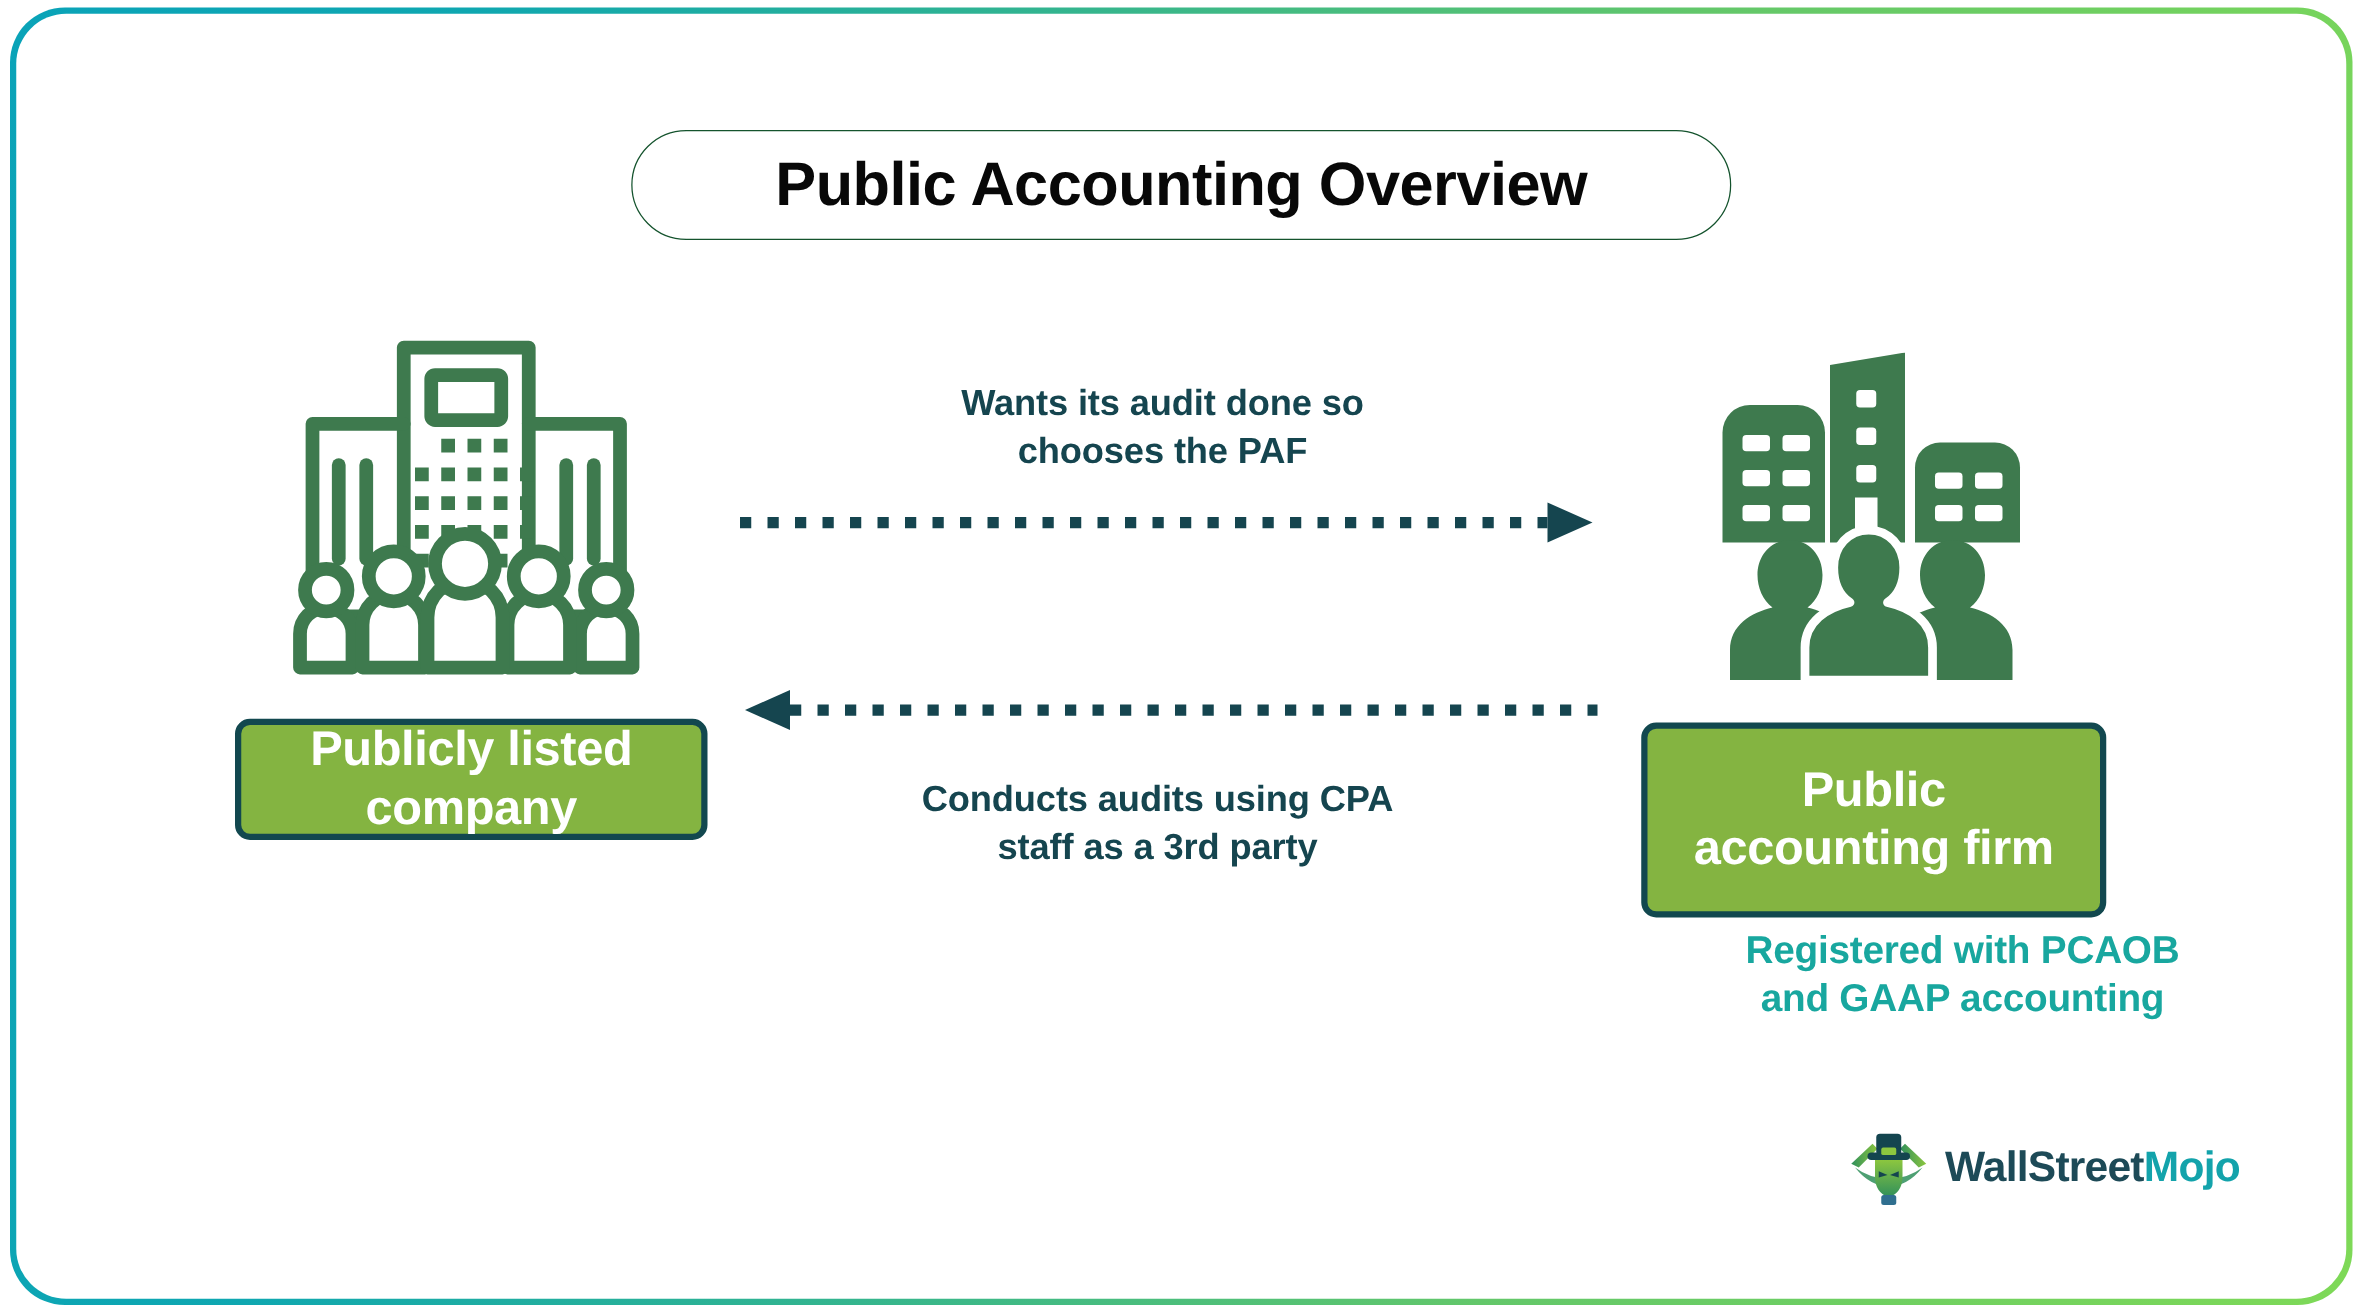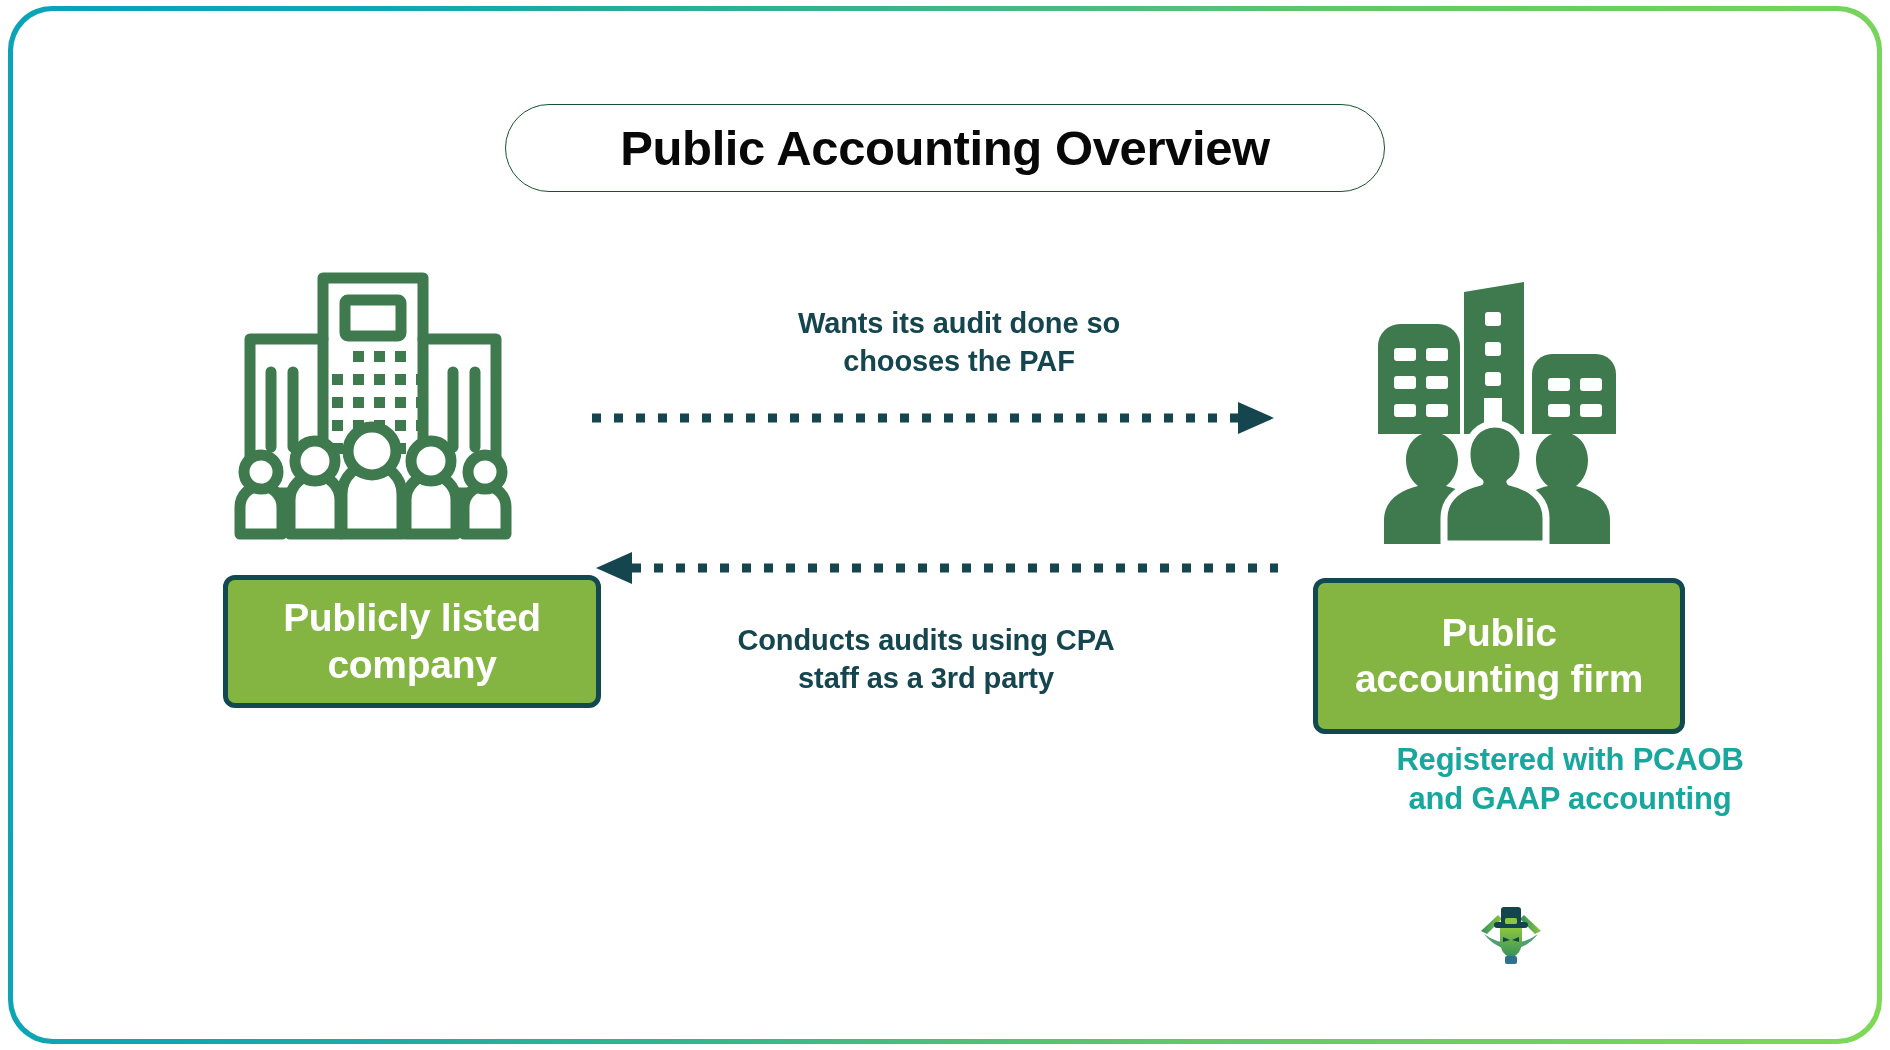--- a/index.html
+++ b/index.html
@@ -74,21 +74,21 @@
     justify-content: center;
     text-align: center;
   }
   .green-box .gb-text {
     color: #ffffff;
     font-size: 39px;
     font-weight: bold;
     line-height: 1.18;
     letter-spacing: -0.3px;
   }
-  #box-left  { left: 188px;  top: 575px; width: 378px; height: 133px; margin-left: 35px; }
+  #box-left  { left: 188px;  top: 575px; width: 378px; height: 97px; }
   #box-right { left: 1313px; top: 578px; width: 372px; height: 156px; }
 
   
   .caption-right {
     position: absolute;
     left: 1348px; top: 740px;
     width: 444px;
     text-align: center;
     color: #18a79f;
     font-size: 31px;
@@ -100,21 +100,21 @@
   
   .arrow-label {
     position: absolute;
     text-align: center;
     color: #15454f;
     font-size: 29px;
     font-weight: bold;
     line-height: 1.3;
     letter-spacing: -0.1px;
   }
-  #label-top    { left: 689px; top: 305px; width: 540px; }
+  #label-top    { left: 660px; top: 305px; width: 540px; }
   #label-bottom { left: 646px; top: 590px; width: 560px; margin-top: 32px; }
 
   
   .arrow-svg { position: absolute; }
   #arrow-top    { left: 590px; top: 398px; width: 690px; height: 40px; }
   #arrow-bottom { left: 590px; top: 548px; width: 690px; height: 40px; }
 
   
   .logo {
     position: absolute;
@@ -314,15 +314,18 @@
         <rect x="27" y="17" width="12" height="6" rx="1.5" fill="#8cc63f"></rect>
 
         <path d="M22 27 h22 v13 q0 13 -11 17 q-11 -4 -11 -17 z" fill="url(#bodyg)"></path>
 
         <path d="M25 36 l7 3 l-7 2 z" fill="#14454f"></path>
         <path d="M41 36 l-7 3 l7 2 z" fill="#14454f"></path>
 
         <rect x="27" y="55" width="12" height="8" rx="2" fill="#2f6f8f"></rect>
       </svg>
     </span>
+    <span class="logo-word">
+      <span class="ws">WallStreet</span><span class="mj">Mojo</span>
+    </span>
   </div>
 
 </div>
 
 </body></html>

